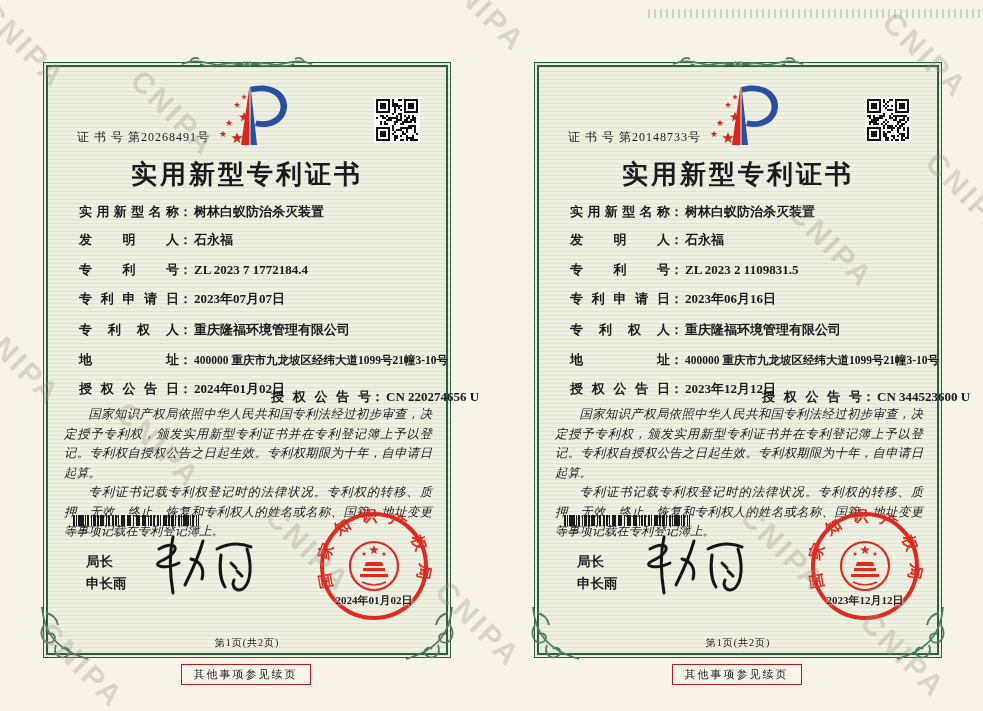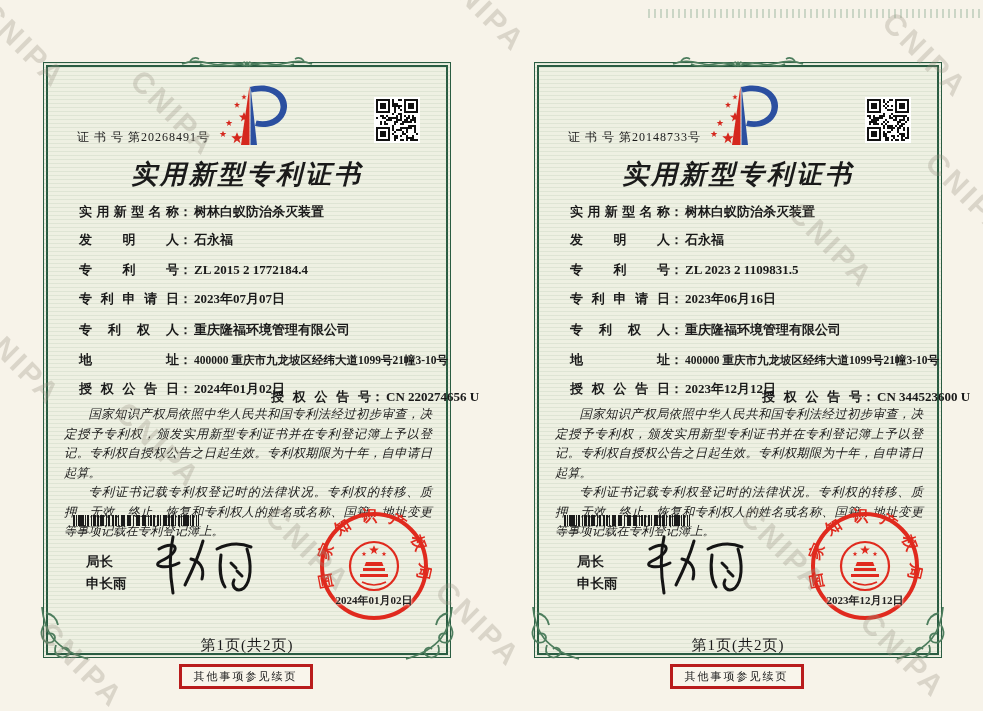--- a/index.html
+++ b/index.html
@@ -28,21 +28,21 @@
   .frame > * { z-index:3; }
 
   .orn-top { position:absolute; left:50%; top:-10px; transform:translateX(-50%); z-index:4; }
   .orn-corner { position:absolute; bottom:-8px; z-index:4; }
   .orn-corner.bl { left:-8px; } .orn-corner.br { right:-8px; transform:scaleX(-1); }
 
   .certno { position:absolute; left:33px; top:24px; font-size:12px; letter-spacing:1px;margin-top:42px; }
   .logo { position:absolute; left:160px; top:20px; }
   .qr { position:absolute; left:330px; top:34px; width:46px; height:46px; background:#fff; padding:2px; }
   .title { position:absolute; left:0; top:94px; width:100%; text-align:center;
-           font-size:26px; font-weight:700; letter-spacing:3px;font-style:italic; }
+           font-size:26px; font-weight:700; letter-spacing:3px; }
 
   .rows { position:absolute; left:35px; top:0; width:360px; }
   .row { position:absolute; left:0; white-space:nowrap; font-size:13px; font-weight:600; }
   .lbl { display:inline-block; width:100px; text-align:justify; text-align-last:justify; vertical-align:bottom; }
   .colon { display:inline-block; margin-right:2px; }
   .val {}
   .val-small { font-size:11.5px; }
   .pair2 { position:absolute; left:192px; top:8px; }
 
   .paras { position:absolute; left:20px; top:342px; width:368px; font-size:12.3px;
@@ -57,24 +57,24 @@
 
   .director { position:absolute; left:42px; top:488px; font-family:"Liberation Sans","DejaVu Sans",sans-serif;
               font-size:13.5px; font-weight:700; line-height:22px; }
   .signature { position:absolute; left:95px; top:462px; }
 
   .seal { position:absolute; left:272px; top:445px; width:116px; height:116px; }
   .seal-date { position:absolute; left:272px; top:530px; width:116px; text-align:center;
                font-size:11px; font-weight:700; color:#222;
                text-shadow:0 0 3px #f2efe2, 0 0 3px #f2efe2; letter-spacing:0; }
 
-  .pageno { position:absolute; left:0; top:573px; width:100%; text-align:center; font-size:15px; letter-spacing:1px; }
+  .pageno { position:absolute; left:0; top:573px; width:100%; text-align:center; font-size:10px; letter-spacing:1px; }
 
   .note { position:absolute; top:664px; left:50%; transform:translateX(-50%);
-          border:3px solid #b91c1c; padding:2px 12px; font-size:11px; letter-spacing:2px;
+          border:1px solid #b91c1c; padding:2px 12px; font-size:11px; letter-spacing:2px;
           background:rgba(250,247,236,.6); white-space:nowrap; z-index:4; }
 </style>
 </head>
 <body>
 
 <div class="page">
   <div class="topband"></div>
 
   <span class="wm" style="left:-30px;top:28px">CNIPA</span>
   <span class="wm" style="left:430px;top:-8px">CNIPA</span>
@@ -348,21 +348,21 @@
           <rect x="6" y="18" width="1" height="1" fill="#111"></rect>
           <rect x="6" y="19" width="1" height="1" fill="#111"></rect>
           <rect x="6" y="20" width="1" height="1" fill="#111"></rect>
         </svg>
 
       <div class="title">实用新型专利证书</div>
 
       <div class="rows">
         <div class="row" style="top:140px"><span class="lbl">实用新型名称</span><span class="colon">：</span><span class="val">树林白蚁防治杀灭装置</span></div>
         <div class="row" style="top:168px"><span class="lbl">发明人</span><span class="colon">：</span><span class="val">石永福</span></div>
-        <div class="row" style="top:198px"><span class="lbl">专利号</span><span class="colon">：</span><span class="val">ZL 2015 2 1772184.4</span></div>
+        <div class="row" style="top:198px"><span class="lbl">专利号</span><span class="colon">：</span><span class="val">ZL 2023 7 1772184.4</span></div>
         <div class="row" style="top:227px"><span class="lbl">专利申请日</span><span class="colon">：</span><span class="val">2023年07月07日</span></div>
         <div class="row" style="top:258px"><span class="lbl">专利权人</span><span class="colon">：</span><span class="val">重庆隆福环境管理有限公司</span></div>
         <div class="row" style="top:288px"><span class="lbl">地址</span><span class="colon">：</span><span class="val val-small">400000 重庆市九龙坡区经纬大道1099号21幢3-10号</span></div>
         <div class="row" style="top:317px">
           <span class="lbl">授权公告日</span><span class="colon">：</span><span class="val">2024年01月02日</span>
           <span class="pair2"><span class="lbl">授权公告号</span><span class="colon">：</span><span class="val">CN 220274656 U</span></span>
         </div>
       </div>
 
       <div class="paras">

